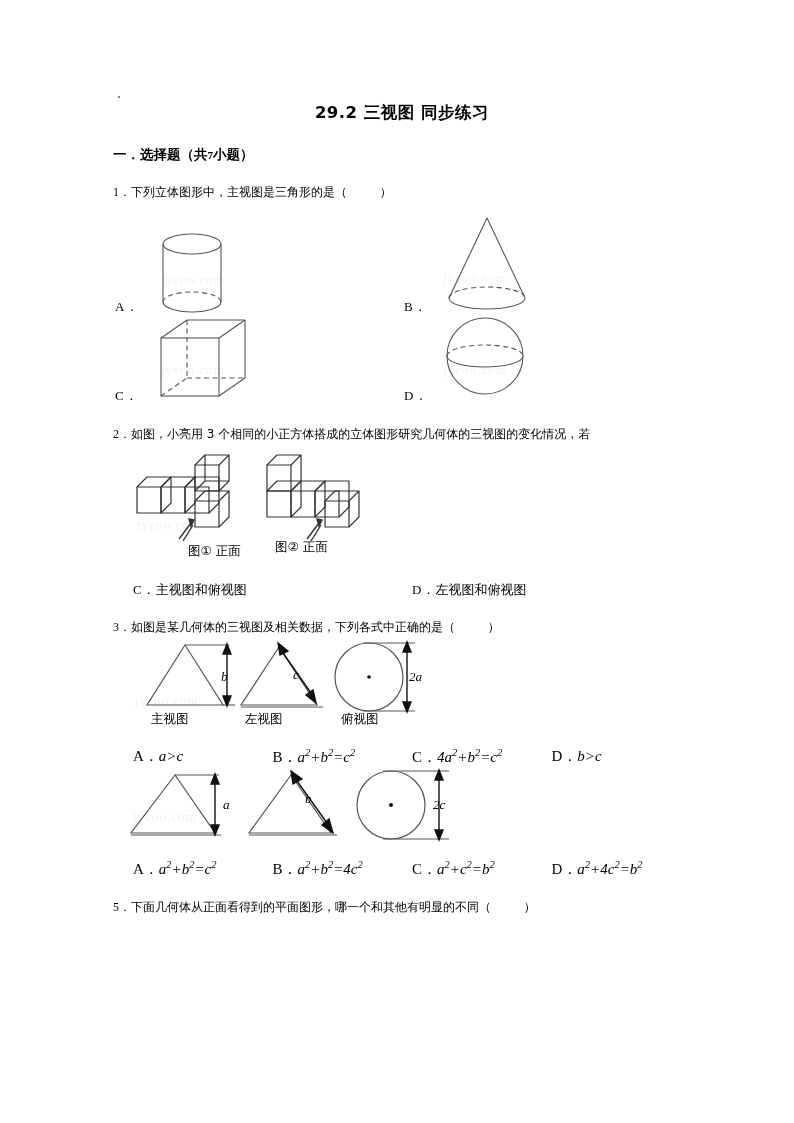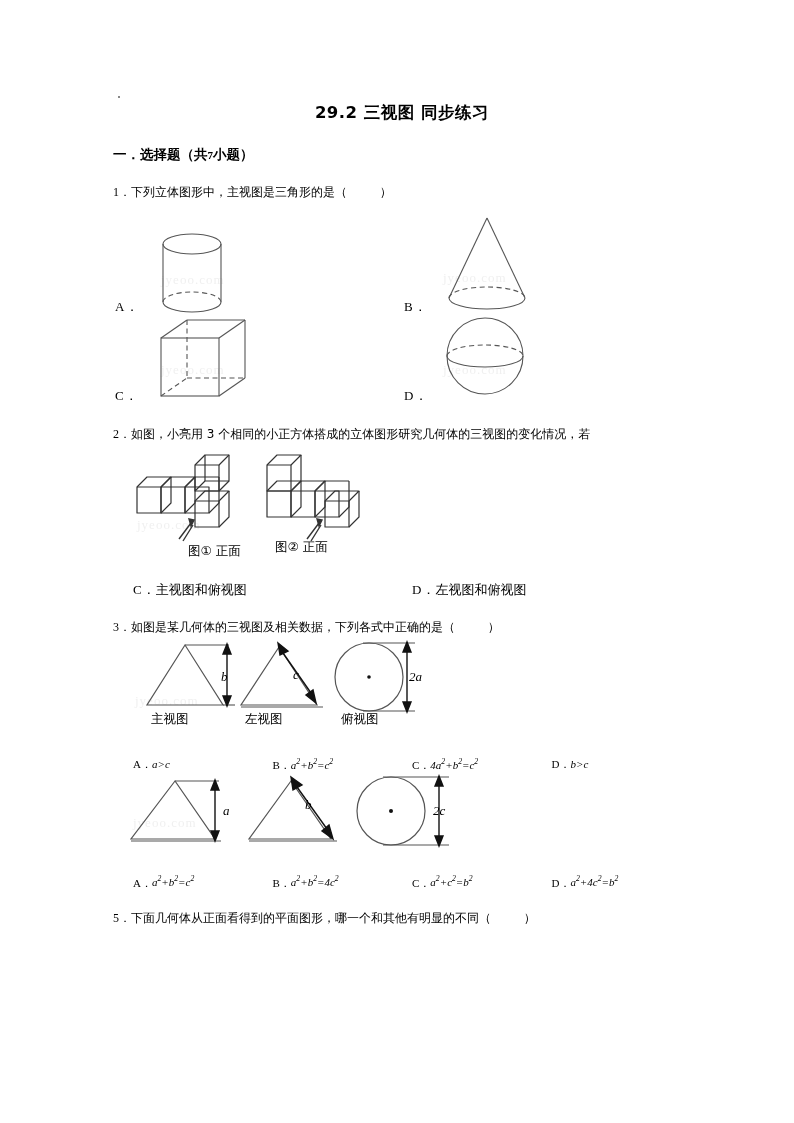--- a/index.html
+++ b/index.html
@@ -72,23 +72,23 @@
     padding-left: 20px;
   }
   .opt-row > div { width: 50%; }
   .opt-lbl {
     font-family: "Liberation Serif", serif;
     letter-spacing: 0.5px;
   }
 
   .opt-row-math {
     display: flex;
-    font-size: 11px;
-    font-family: "Liberation Serif", serif;
-    margin-top: 20px;
+    font-size: 15px;
+    font-family: "Liberation Serif", serif;
+    margin-top: 10px;
     padding-left: 20px;
   }
   .opt-row-math > div { flex: 1; }
   .opt-row-math em { font-family: "Liberation Serif", serif; }
   sup { font-size: 0.7em; vertical-align: super; }
 
   
   .figblock { position: relative; }
   .fig-abcd { position: relative; height: 196px; margin-top: 6px; }
   .choice-letter {

